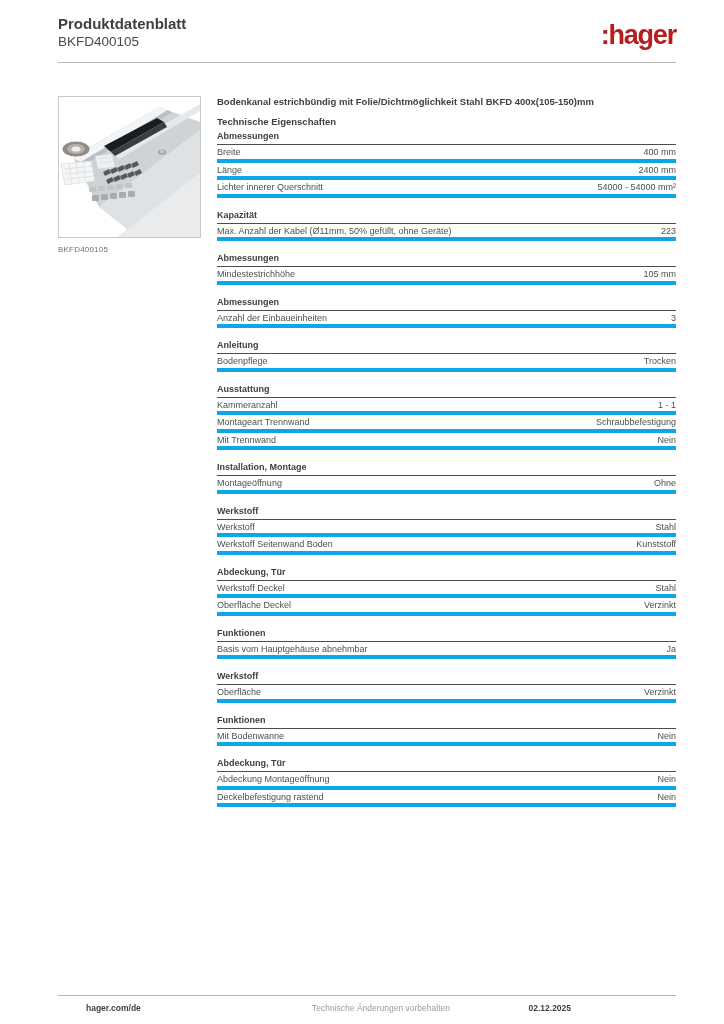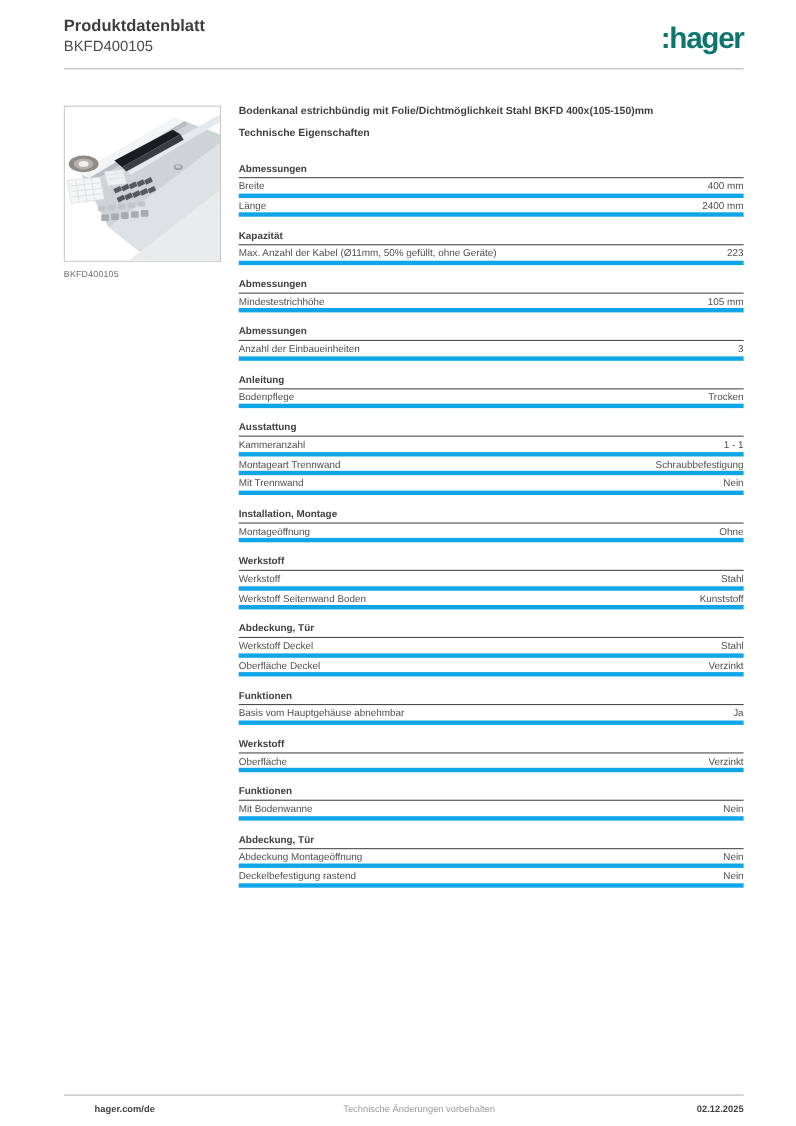--- a/index.html
+++ b/index.html
@@ -31,21 +31,21 @@
   .main { position: absolute; left: 58px; top: 96px; right: 48px; }
 
   .image-col { position: absolute; left: 0; top: 0; width: 143px; }
   .image-box { width: 143px; height: 142px; border: 1px solid #c9c9c9; background: #fff; overflow: hidden; }
   .image-box svg { display: block; }
   .image-caption { margin-top: 7px; font-size: 8px; color: #6e6e6d; letter-spacing: 0.2px; }
 
   .table-col { position: absolute; left: 159px; top: 0; width: 459px; }
   .product-title { font-size: 9.5px; font-weight: bold; line-height: 12px; color: #3f3f3e; }
   .section-title { font-size: 9.5px; font-weight: bold; margin-top: 8px; color: #3f3f3e; }
-  .groups { margin-top: 21px; }
+  .groups { margin-top: 4px; }
 
   .group { margin-bottom: 12px; }
   .group-title {
     font-size: 9px; font-weight: bold; color: #3f3f3e;
     line-height: 10px; padding-bottom: 3px;
     border-bottom: 1px solid #4d4d4c;
   }
   .spec-row {
     display: flex; justify-content: space-between; align-items: baseline;
     font-size: 9px; line-height: 10px; color: #4f4f4e;
@@ -56,31 +56,31 @@
   .row-value { text-align: right; white-space: nowrap; }
 
   
   .footer {
     position: absolute; left: 58px; right: 48px; top: 995px;
     border-top: 1px solid #b5b5b5; padding-top: 7px;
     display: flex; align-items: baseline; font-size: 8.5px;
   }
   .footer-left  { flex: 1; font-weight: bold; color: #3f3f3e; text-decoration: none; padding-left: 28px; }
   .footer-center{ flex: 2; text-align: center; color: #9c9b9b; }
-  .footer-right { flex: 1; text-align: right; font-weight: bold; color: #3f3f3e; }
+  .footer-right { flex: 1; text-align: left; font-weight: bold; color: #3f3f3e; }
 </style>
 </head>
 <body>
 
 <div class="page">
 
   <div class="header">
     <div class="doc-title">Produktdatenblatt</div>
     <div class="doc-code">BKFD400105</div>
-    <div class="logo" style="color: #0f766e;">:hager</div>
+    <div class="logo" style="color: #b91c1c;">:hager</div>
   </div>
   <div class="header-rule"></div>
 
   <div class="main">
 
     <div class="image-col">
       <div class="image-box">
         <svg width="141" height="140" viewBox="0 0 141 140" xmlns="http://www.w3.org/2000/svg">
           <rect x="0" y="0" width="141" height="140" fill="#ffffff"></rect>
 
@@ -150,20 +150,24 @@
   <div class="spec-row">
     <div class="row-label">Breite</div>
     <div class="row-value">400 mm</div>
   </div>
 
   <div class="spec-row">
     <div class="row-label">Länge</div>
     <div class="row-value">2400 mm</div>
   </div>
 
+  <div class="spec-row">
+    <div class="row-label">Lichter innerer Querschnitt</div>
+    <div class="row-value">54000 - 54000 mm²</div>
+  </div>
 </div>
   </div>
 
   <div class="group">
     <div class="group-title">Kapazität</div>
     <div class="rows">
   <div class="spec-row">
     <div class="row-label">Max. Anzahl der Kabel (Ø11mm, 50% gefüllt, ohne Geräte)</div>
     <div class="row-value">223</div>
   </div>

